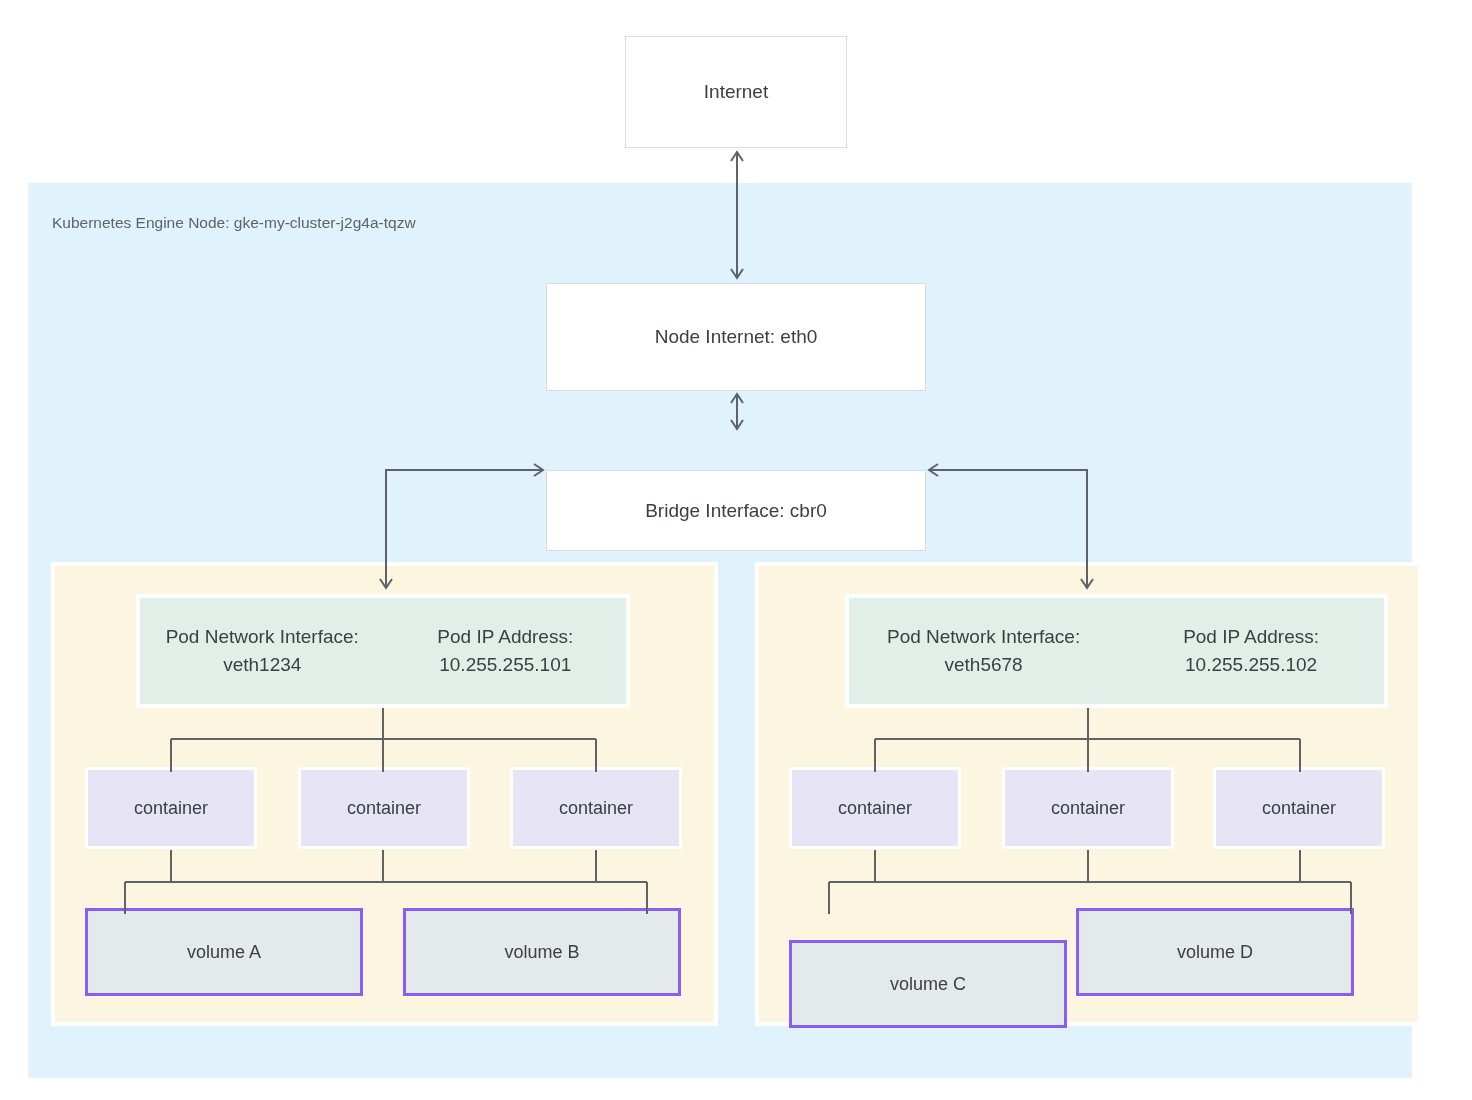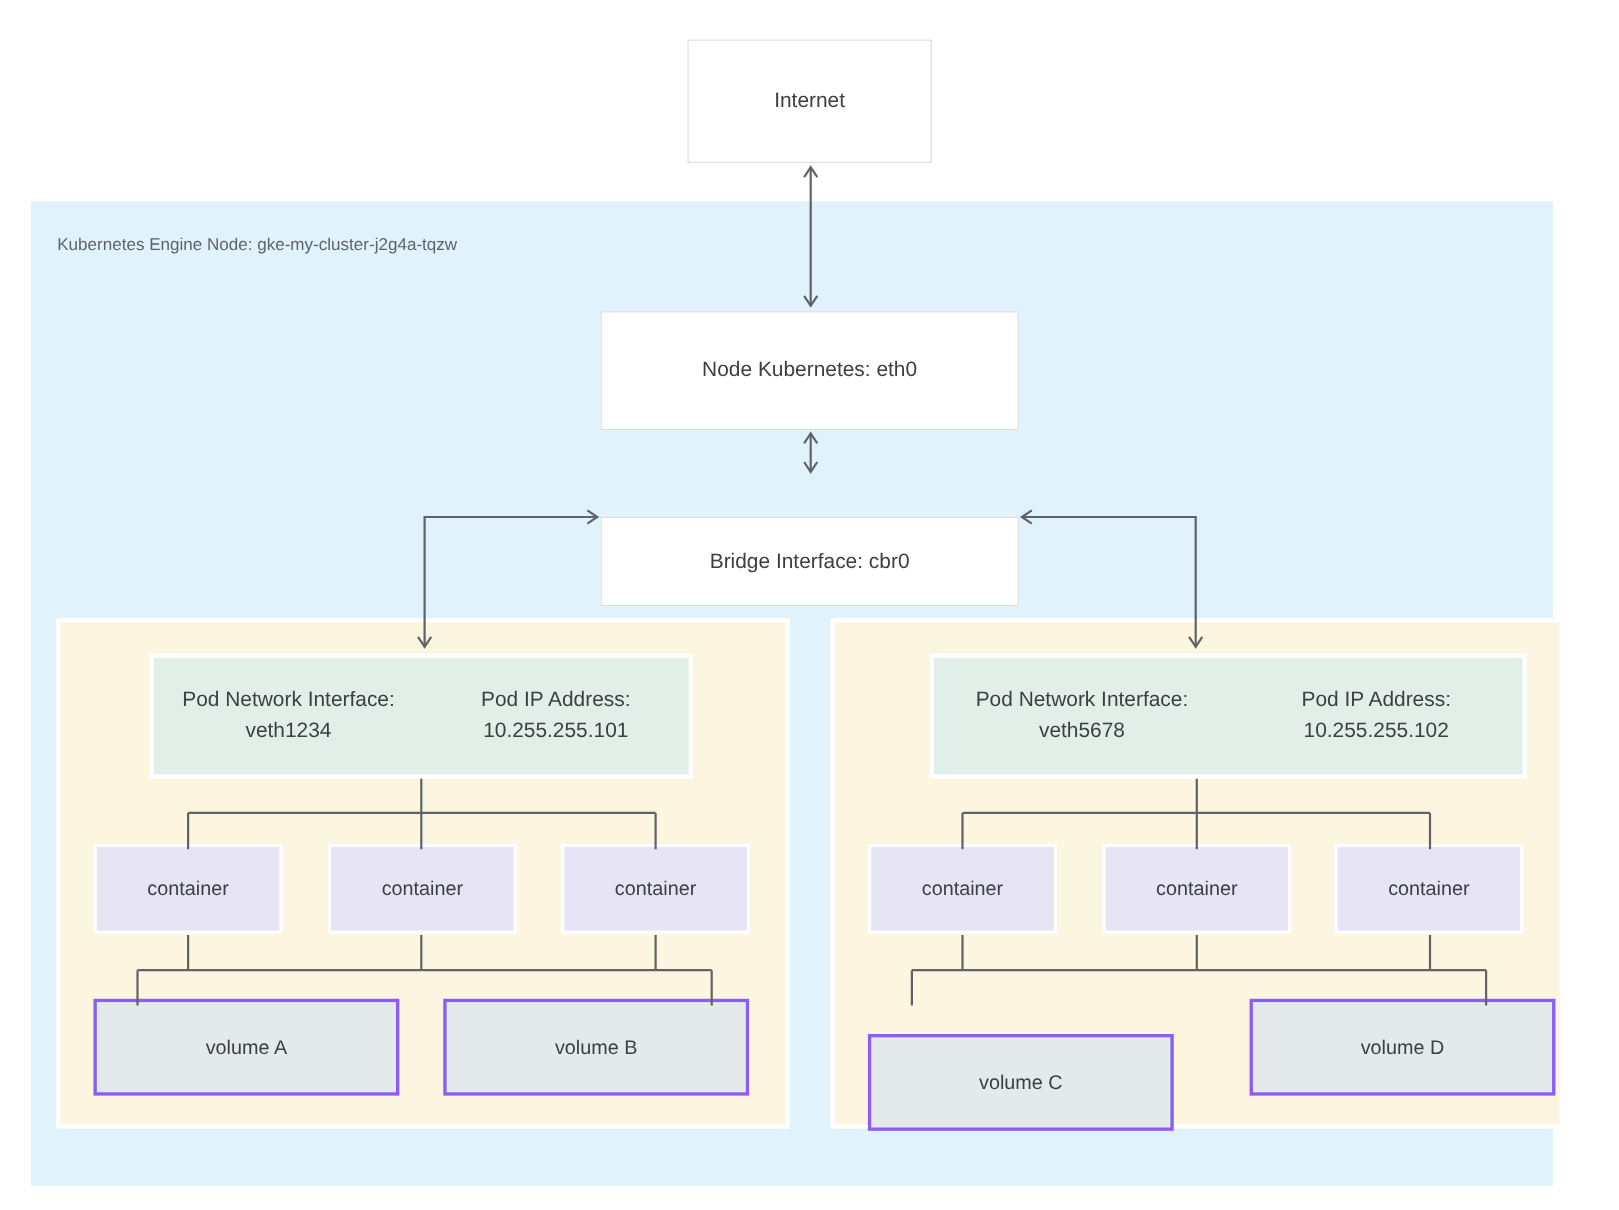--- a/index.html
+++ b/index.html
@@ -33,40 +33,40 @@
   .pod-if-box{top:594px;height:114px;background:var(--interface-bg);border:4px solid #ffffff;display:flex;flex-direction:row;align-items:center;justify-content:center;text-align:center;font-size:19px;line-height:28px;}
   .pod-if-1{left:136px;width:494px;}
   .pod-if-2{left:845px;width:543px;}
 
   .container-box{top:767px;width:172px;height:82px;background:var(--container-bg);border:3px solid #ffffff;display:flex;align-items:center;justify-content:center;font-size:18px;}
   .volume-box{top:908px;width:278px;height:88px;background:var(--volume-bg);border:3px solid #8b5cf6;display:flex;align-items:center;justify-content:center;font-size:18px;}
 
   .c1a{left:85px;}  .c1b{left:298px;} .c1c{left:510px;}
   .c2a{left:789px;} .c2b{left:1002px;} .c2c{left:1213px;}
   .v1a{left:85px;}  .v1b{left:403px;}
-  .v2a{left:789px;margin-top:32px;} .v2b{left:1136px;}
+  .v2a{left:789px;margin-top:32px;} .v2b{left:1076px;}
 
   .overlay{position:absolute;left:0;top:0;width:1472px;height:1100px;pointer-events:none;}
   .conn{stroke:var(--line-color);stroke-width:2;fill:none;}
 </style>
 </head>
 <body>
 
 <div class="canvas">
 
   <div class="abs node-panel">
     <div class="abs panel-label">Kubernetes Engine Node: gke-my-cluster-j2g4a-tqzw</div>
   </div>
 
   <div class="abs white-box internet-box">
     <span>Internet</span>
   </div>
 
   <div class="abs white-box node-if-box">
-    <div>Node Kubernetes: eth0</div>
+    <div>Node Internet: eth0</div>
   </div>
 
   <div class="abs white-box bridge-box">
     <span>Bridge Interface: cbr0</span>
   </div>
 
   <div class="abs pod-panel pod-1"></div>
 
   <div class="abs pod-panel pod-2"></div>
 

